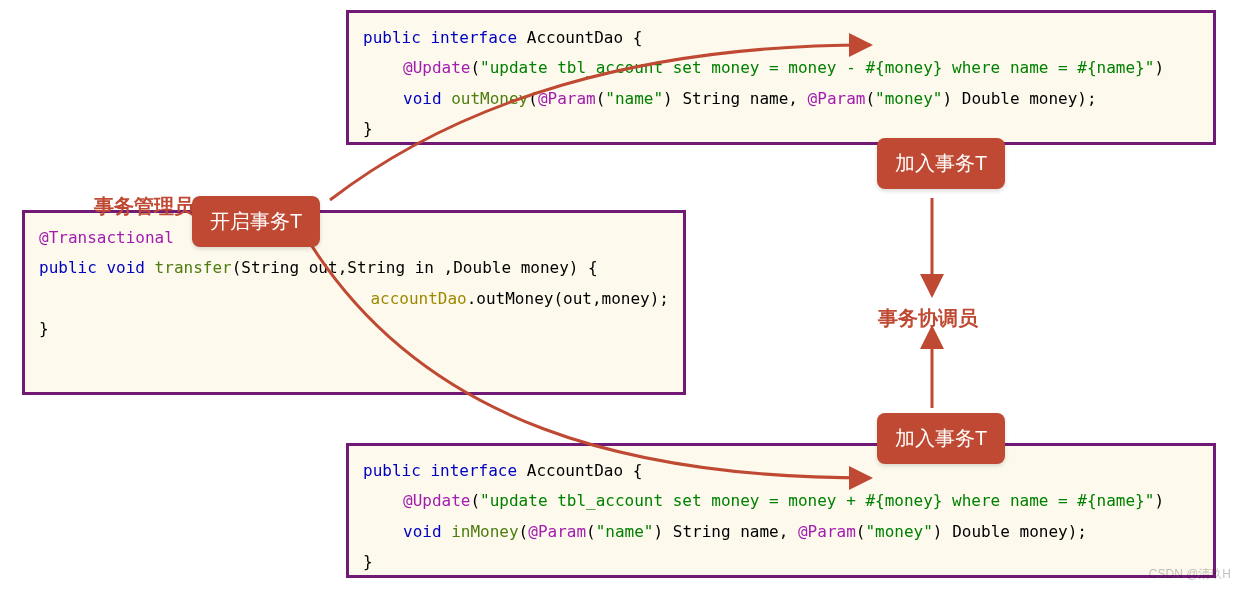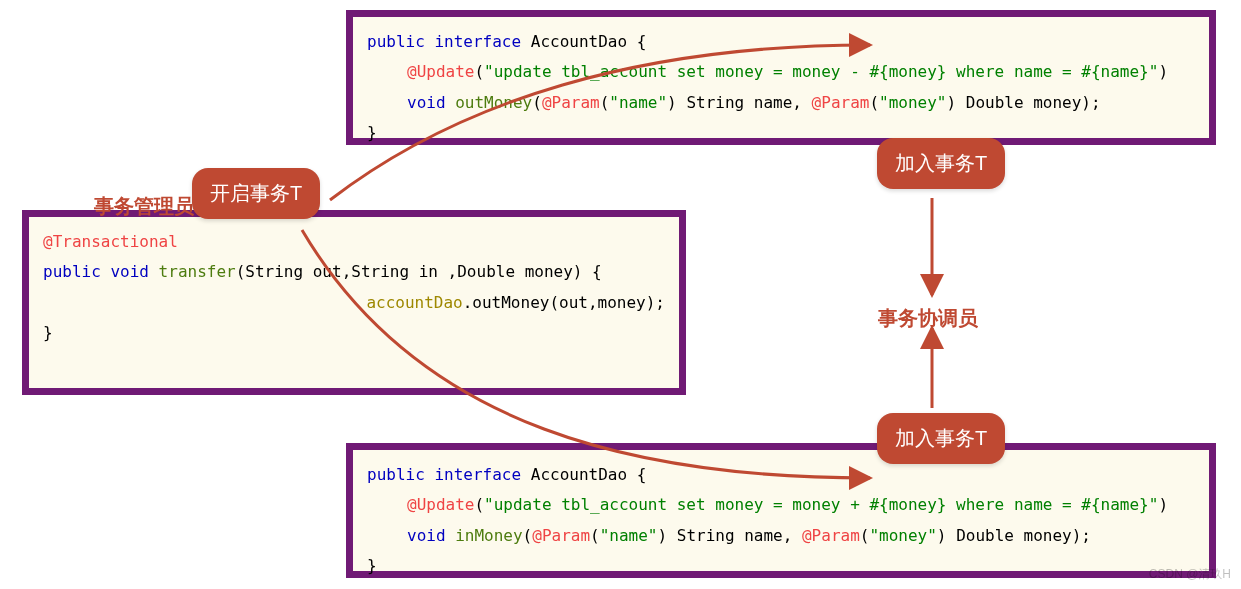--- a/index.html
+++ b/index.html
@@ -6,50 +6,50 @@
 body {
   width: 1241px;
   height: 589px;
   position: relative;
   font-family: Consolas, Monaco, monospace;
   background: #fff;
 }
 .code-box {
   position: absolute;
   background: #fdfaed;
-  border: 7px solid #701a75;
+  border: 3px solid #701a75;
   padding: 10px 14px;
   font-size: 16px;
   line-height: 1.9;
 }
 .box-top { left: 346px; top: 10px; width: 870px; height: 135px; }
 .box-left { left: 22px; top: 210px; width: 664px; height: 185px; }
 .box-bottom { left: 346px; top: 443px; width: 870px; height: 135px; }
 
 .kw { color: #0000c0; }
-.annot { color: #ef4444; }
+.annot { color: #a21caf; }
 .str { color: #008000; }
 .method { color: #4d7c0f; }
 .type { color: #000; }
 .ident { color: #9e8800; }
 .punct { color: #000; }
 
 .badge {
   position: absolute;
   background: #bf4932;
   color: #fff;
   padding: 12px 18px;
-  border-radius: 16px;
+  border-radius: 8px;
   font-size: 20px;
   font-weight: 500;
   font-family: "Microsoft YaHei", sans-serif;
   z-index: 10;
   box-shadow: 0 2px 4px rgba(0,0,0,0.15);
 }
-.badge-open { left: 192px; top: 168px; }
+.badge-open { left: 192px; top: 196px; }
 .badge-join1 { left: 877px; top: 138px; }
 .badge-join2 { left: 877px; top: 413px; }
 
 .label {
   position: absolute;
   color: #bf4932;
   font-size: 20px;
   font-weight: bold;
   font-family: "Microsoft YaHei", sans-serif;
 }

